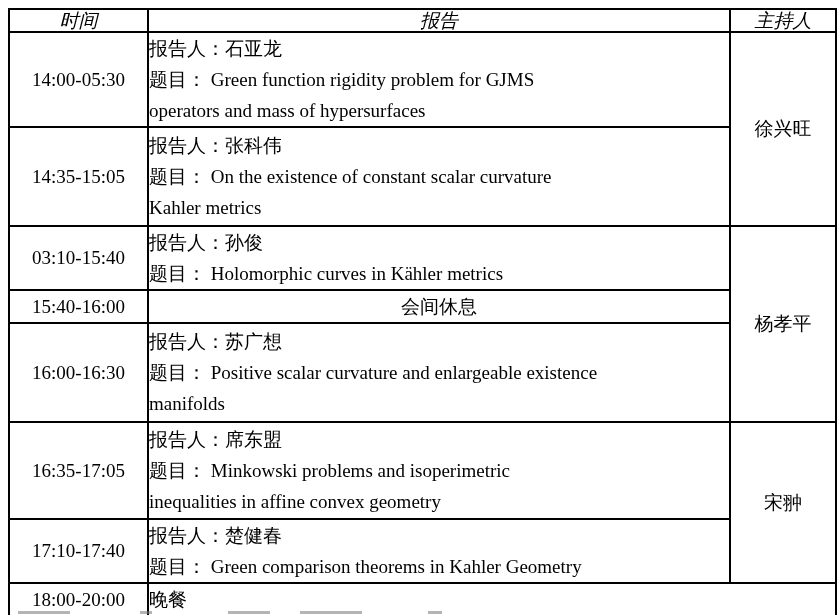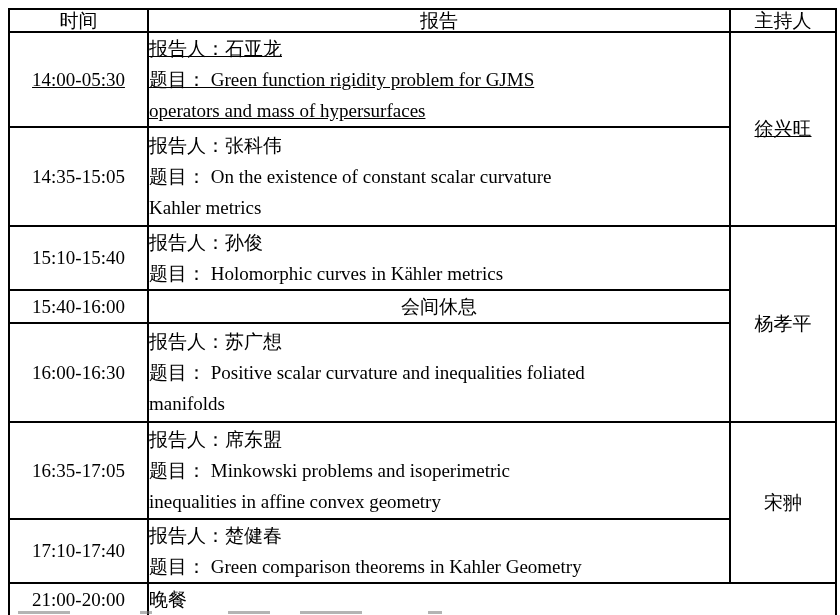--- a/index.html
+++ b/index.html
@@ -30,27 +30,27 @@
     border: 2px solid #000000;
     font-weight: normal;
     font-size: 19px;
     padding: 0;
     vertical-align: middle;
     overflow: hidden;
   }
   col.c-time  { width: 139px; }
   col.c-talk  { width: 582px; }
   col.c-chair { width: 106px; }
-  tr.hdr th { height: 21px; text-align: center; line-height: 21px; }
+  tr.hdr th { height: 21px; text-align: center; line-height: 21px; font-style: italic; }
   td.time  { text-align: center; }
   td.chair { text-align: center; margin-left: 36px; }
   td.talk  { text-align: left; padding-left: 9px; padding-right: 4px; }
   td.talk .line { line-height: 31px; white-space: pre-wrap; }
   
-  tr.r1 td { height: 93px; text-decoration: underline; }
+  tr.r1 td { height: 93px; }
   tr.r2 td { height: 97px; margin-top: 28px; }
   tr.r3 td { height: 62px; }
   tr.r4 td { height: 28px; text-align: center; }
   tr.r5 td { height: 97px; margin-top: 20px; }
   tr.r6 td { height: 95px; }
   tr.r7 td { height: 58px; }
   tr.r8 td { height: 31px; }
   
   .remnant {
     position: absolute;
@@ -95,40 +95,40 @@
     <tr class="r2">
       <td class="time">14:35-15:05</td>
       <td class="talk">
         <div class="line">报告人：张科伟</div>
         <div class="line">题目： On the existence of constant scalar curvature
 Kahler metrics</div>
       </td>
     </tr>
 
     <tr class="r3">
-      <td class="time">15:10-15:40</td>
+      <td class="time">03:10-15:40</td>
       <td class="talk">
         <div class="line">报告人：孙俊</div>
         <div class="line">题目： Holomorphic curves in Kähler metrics</div>
       </td>
       <td class="chair" rowspan="3">杨孝平</td>
     </tr>
 
     <tr class="r4">
       <td class="time">15:40-16:00</td>
       <td class="talk">
         <div class="line">会间休息</div>
       </td>
     </tr>
 
     <tr class="r5">
       <td class="time">16:00-16:30</td>
       <td class="talk">
         <div class="line">报告人：苏广想</div>
-        <div class="line">题目： Positive scalar curvature and inequalities foliated
+        <div class="line">题目： Positive scalar curvature and enlargeable existence
 manifolds</div>
       </td>
     </tr>
 
     <tr class="r6">
       <td class="time">16:35-17:05</td>
       <td class="talk">
         <div class="line">报告人：席东盟</div>
         <div class="line">题目： Minkowski problems and isoperimetric
 inequalities in affine convex geometry</div>
@@ -138,21 +138,21 @@
 
     <tr class="r7">
       <td class="time">17:10-17:40</td>
       <td class="talk">
         <div class="line">报告人：楚健春</div>
         <div class="line">题目： Green comparison theorems in Kahler Geometry</div>
       </td>
     </tr>
 
     <tr class="r8">
-      <td class="time">21:00-20:00</td>
+      <td class="time">18:00-20:00</td>
       <td class="talk" colspan="2">
         <div class="line">晚餐</div>
       </td>
     </tr>
   </tbody>
     </table>
 
   <div class="remnant rm1"></div>
   <div class="remnant rm2"></div>
   <div class="remnant rm3"></div>

